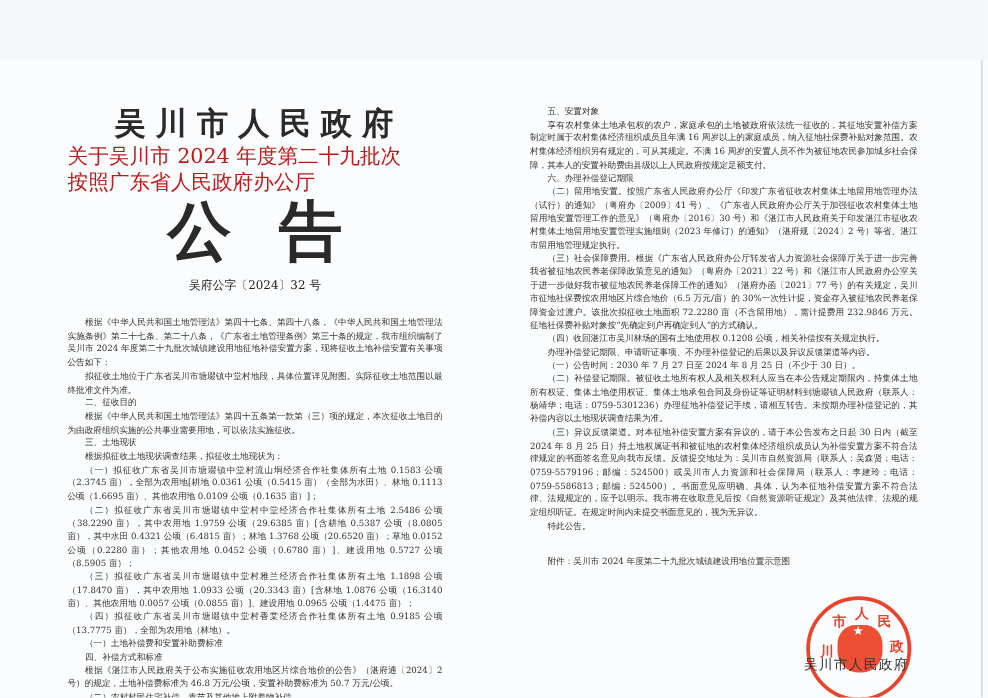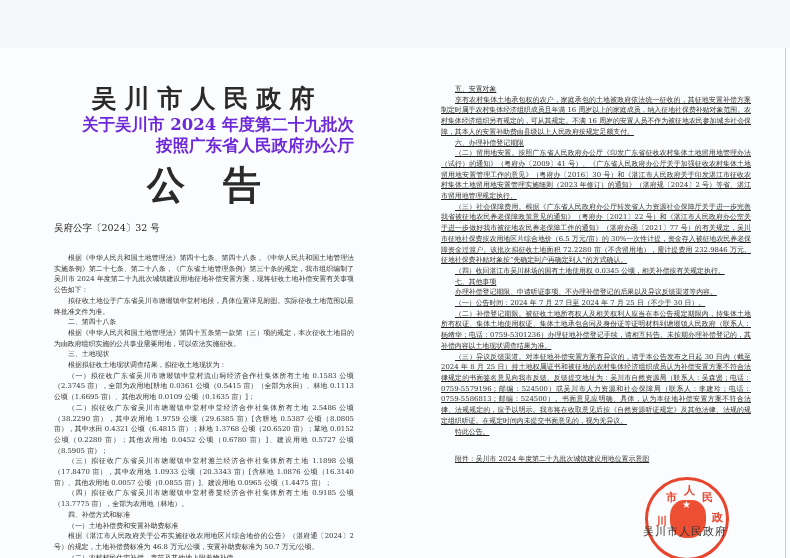--- a/index.html
+++ b/index.html
@@ -14,38 +14,38 @@
       position: absolute; left: 0; top: 0; width: 790px; height: 558px;
       background: #fbfcfd;
       margin-top: 48px;
     }
     .page::after {
       content: ""; position: absolute; right: 4px; top: 0; bottom: 0;
       width: 1px; background: #c9ccd1;
     }
     .col { position: absolute; }
     .col-left { left: 54px; top: 36px; width: 300px; }
-    .col-right { left: 441px; top: 36px; width: 310px; text-decoration: underline; }
+    .col-right { left: 424px; top: 36px; width: 310px; }
 
     .gov-title {
       text-align: center; font-weight: bold; font-size: 25px;
       letter-spacing: 8px; color: #2a2a2a; line-height: 30px; margin-left: 6px;
       margin-top: 0;
     }
     .sub-title {
-      text-align: right; font-weight: bold; font-size: 16.5px;
-      line-height: 21px; color: #6d28d9;
+      text-align: left; font-weight: normal; font-size: 16.5px;
+      line-height: 21px; color: #b91c1c;
     }
     .notice-title {
-      text-align: center; font-weight: bold; font-size: 38px;
+      text-align: center; font-weight: bold; font-size: 51px;
       letter-spacing: 38px; margin-left: 38px;
       line-height: 46px; margin-top: 6px; color: #2a2a2a;
     }
     .doc-number {
-      text-align: left; font-size: 9.5px; margin-top: 14px; margin-bottom: 18px;
+      text-align: center; font-size: 9.5px; margin-top: 14px; margin-bottom: 18px;
     }
     .p {
       font-size: 6.9px; line-height: 10.7px; text-align: justify;
       margin: 0; color: #333;
     }
     .indent { text-indent: 14px; }
     .h { font-size: 6.9px; line-height: 10.7px; text-indent: 14px; margin: 0; color: #333; }
 
     .attachment {
       font-size: 6.9px; line-height: 10.7px; margin-top: 17px; text-indent: 14px; color: #333;
@@ -82,44 +82,43 @@
 
   <div class="col col-left">
     <div class="gov-title">吴川市人民政府</div>
     <div class="sub-title">关于吴川市 2024 年度第二十九批次</div>
     <div class="sub-title">按照广东省人民政府办公厅</div>
     <div class="notice-title">公告</div>
     <div class="doc-number">吴府公字〔2024〕32 号</div>
 
     <p class="p indent">根据《中华人民共和国土地管理法》第四十七条、第四十八条，《中华人民共和国土地管理法实施条例》第二十七条、第二十八条，《广东省土地管理条例》第三十条的规定，我市组织编制了吴川市 2024 年度第二十九批次城镇建设用地征地补偿安置方案，现将征收土地补偿安置有关事项公告如下：</p>
     <p class="p indent">拟征收土地位于广东省吴川市塘㙍镇中堂村地段，具体位置详见附图。实际征收土地范围以最终批准文件为准。</p>
-    <p class="h">二、第四十八条</p>
+    <p class="h">二、征收目的</p>
     <p class="p indent">根据《中华人民共和国土地管理法》第四十五条第一款第（三）项的规定，本次征收土地目的为由政府组织实施的公共事业需要用地，可以依法实施征收。</p>
     <p class="h">三、土地现状</p>
     <p class="p indent">根据拟征收土地现状调查结果，拟征收土地现状为：</p>
     <p class="p indent">（一）拟征收广东省吴川市塘㙍镇中堂村流山垌经济合作社集体所有土地 0.1583 公顷（2.3745 亩），全部为农用地[耕地 0.0361 公顷（0.5415 亩）（全部为水田）、林地 0.1113 公顷（1.6695 亩）、其他农用地 0.0109 公顷（0.1635 亩）]；</p>
     <p class="p indent">（二）拟征收广东省吴川市塘㙍镇中堂村中堂经济合作社集体所有土地 2.5486 公顷（38.2290 亩），其中农用地 1.9759 公顷（29.6385 亩）[含耕地 0.5387 公顷（8.0805 亩），其中水田 0.4321 公顷（6.4815 亩）；林地 1.3768 公顷（20.6520 亩）；草地 0.0152 公顷（0.2280 亩）；其他农用地 0.0452 公顷（0.6780 亩）]、建设用地 0.5727 公顷（8.5905 亩）；</p>
     <p class="p indent">（三）拟征收广东省吴川市塘㙍镇中堂村雅兰经济合作社集体所有土地 1.1898 公顷（17.8470 亩），其中农用地 1.0933 公顷（20.3343 亩）[含林地 1.0876 公顷（16.3140 亩）、其他农用地 0.0057 公顷（0.0855 亩）]、建设用地 0.0965 公顷（1.4475 亩）；</p>
     <p class="p indent">（四）拟征收广东省吴川市塘㙍镇中堂村香棠经济合作社集体所有土地 0.9185 公顷（13.7775 亩），全部为农用地（林地）。</p>
+    <p class="h">（一）土地补偿费和安置补助费标准</p>
     <p class="h">四、补偿方式和标准</p>
-    <p class="h">（一）土地补偿费和安置补助费标准</p>
     <p class="p indent">根据《湛江市人民政府关于公布实施征收农用地区片综合地价的公告》（湛府通〔2024〕2 号）的规定，土地补偿费标准为 46.8 万元/公顷，安置补助费标准为 50.7 万元/公顷。</p>
     <p class="h">（二）农村村民住宅补偿、青苗及其他地上附着物补偿</p>
   </div>
 
   <div class="col col-right">
     <p class="h">五、安置对象</p>
     <p class="p indent">享有农村集体土地承包权的农户，家庭承包的土地被政府依法统一征收的，其征地安置补偿方案制定时属于农村集体经济组织成员且年满 16 周岁以上的家庭成员，纳入征地社保费补贴对象范围。农村集体经济组织另有规定的，可从其规定。不满 16 周岁的安置人员不作为被征地农民参加城乡社会保障，其本人的安置补助费由县级以上人民政府按规定足额支付。</p>
     <p class="h">六、办理补偿登记期限</p>
     <p class="p indent">（二）留用地安置。按照广东省人民政府办公厅《印发广东省征收农村集体土地留用地管理办法（试行）的通知》（粤府办〔2009〕41 号）、《广东省人民政府办公厅关于加强征收农村集体土地留用地安置管理工作的意见》（粤府办〔2016〕30 号）和《湛江市人民政府关于印发湛江市征收农村集体土地留用地安置管理实施细则（2023 年修订）的通知》（湛府规〔2024〕2 号）等省、湛江市留用地管理规定执行。</p>
     <p class="p indent">（三）社会保障费用。根据《广东省人民政府办公厅转发省人力资源社会保障厅关于进一步完善我省被征地农民养老保障政策意见的通知》（粤府办〔2021〕22 号）和《湛江市人民政府办公室关于进一步做好我市被征地农民养老保障工作的通知》（湛府办函〔2021〕77 号）的有关规定，吴川市征地社保费按农用地区片综合地价（6.5 万元/亩）的 30%一次性计提，资金存入被征地农民养老保障资金过渡户。该批次拟征收土地面积 72.2280 亩（不含留用地），需计提费用 232.9846 万元。征地社保费补贴对象按“先确定到户再确定到人”的方式确认。</p>
-    <p class="p indent">（四）收回湛江市吴川林场的国有土地使用权 0.0345 公顷，相关补偿按有关规定执行。</p>
-    <p class="h">七、其他事项</p>
+    <p class="p indent">（四）收回湛江市吴川林场的国有土地使用权 0.1208 公顷，相关补偿按有关规定执行。</p>
     <p class="p indent">办理补偿登记期限、申请听证事项、不办理补偿登记的后果以及异议反馈渠道等内容。</p>
-    <p class="p indent">（一）公告时间：2024 年 7 月 27 日至 2024 年 7 月 25 日（不少于 30 日）。</p>
+    <p class="p indent">（一）公告时间：2030 年 7 月 27 日至 2024 年 8 月 25 日（不少于 30 日）。</p>
     <p class="p indent">（二）补偿登记期限。被征收土地所有权人及相关权利人应当在本公告规定期限内，持集体土地所有权证、集体土地使用权证、集体土地承包合同及身份证等证明材料到塘㙍镇人民政府（联系人：杨靖华；电话：0759-5301236）办理征地补偿登记手续，请相互转告。未按期办理补偿登记的，其补偿内容以土地现状调查结果为准。</p>
     <p class="p indent">（三）异议反馈渠道。对本征地补偿安置方案有异议的，请于本公告发布之日起 30 日内（截至 2024 年 8 月 25 日）持土地权属证书和被征地的农村集体经济组织成员认为补偿安置方案不符合法律规定的书面签名意见向我市反馈。反馈提交地址为：吴川市自然资源局（联系人：吴森贤；电话：0759-5579196；邮编：524500）或吴川市人力资源和社会保障局（联系人：李建玲；电话：0759-5586813；邮编：524500）。书面意见应明确、具体，认为本征地补偿安置方案不符合法律、法规规定的，应予以明示。我市将在收取意见后按《自然资源听证规定》及其他法律、法规的规定组织听证。在规定时间内未提交书面意见的，视为无异议。</p>
     <p class="h">特此公告。</p>
     <div class="attachment">附件：吴川市 2024 年度第二十九批次城镇建设用地位置示意图</div>
   </div>
 
   <div class="seal-wrap">
     <div class="seal">
       <div class="seal-inner"></div>
       <div class="seal-star">★</div>

